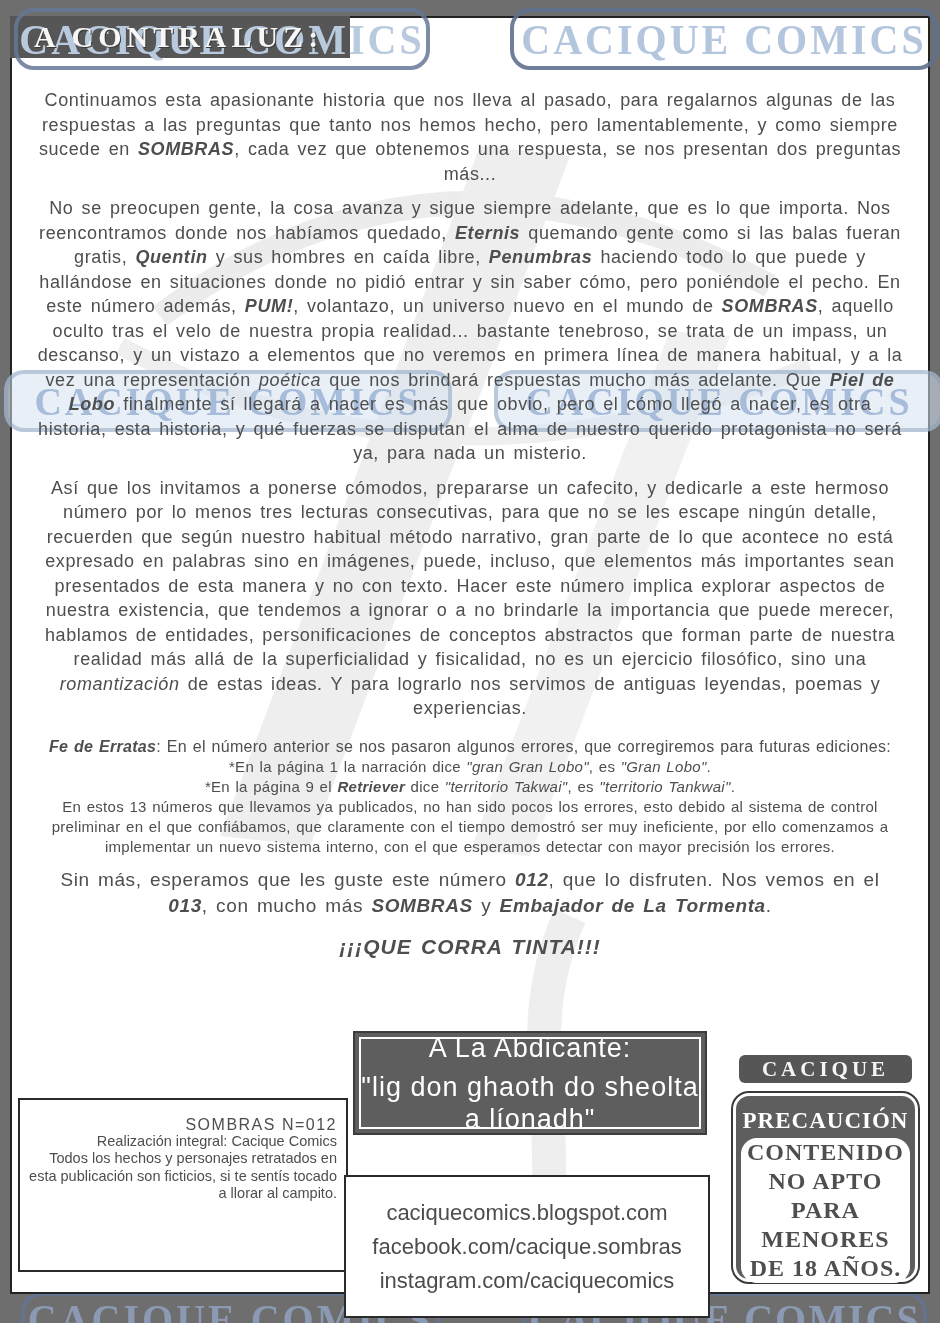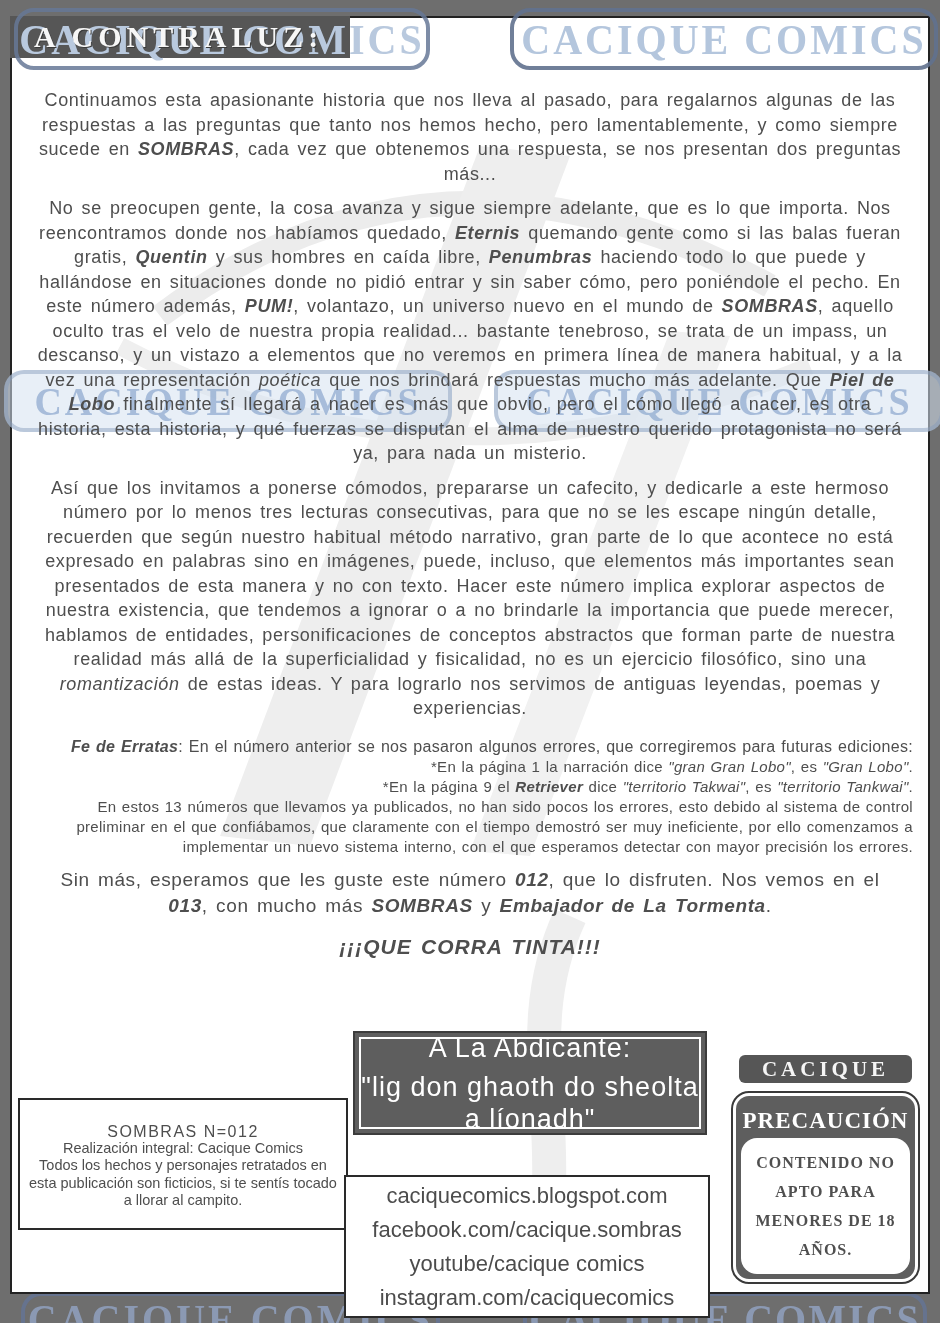--- a/index.html
+++ b/index.html
@@ -29,48 +29,48 @@
   #title-strip{position:absolute;left:10px;top:16px;width:340px;height:42px;background:#565656;z-index:4;}
   #page-title{position:absolute;left:34px;top:20px;z-index:6;color:#f7f7f7;
               font-family:"Liberation Serif",serif;font-weight:700;font-size:30px;letter-spacing:5px;
               text-shadow:1px 1px 0 #3a3a3a;}
   
   #content{position:absolute;left:27px;top:78px;width:886px;z-index:4;color:#4e4e4e;
            text-align:center;font-size:18px;line-height:24.5px;letter-spacing:.6px;word-spacing:2.5px;}
   #content p{margin:10px;}
   .seg-b{font-weight:700;}
   .seg-i{font-style:italic;}
-  #errata{margin-top:16px;text-align:right;font-size:15px;line-height:20px;letter-spacing:.3px;word-spacing:1px;}
+  #errata{margin-top:16px;text-align:center;font-size:15px;line-height:20px;letter-spacing:.3px;word-spacing:1px;}
   #errata .lead{font-size:16px;}
   #signoff{margin-top:14px;font-size:19px;line-height:26px;}
   #shout{margin-top:16px;font-size:21px;font-weight:700;font-style:italic;letter-spacing:1px;}
   
-  #credits-box{position:absolute;left:18px;top:1098px;width:330px;height:132px;background:#fff;
-               border:2px solid #2a2a2a;z-index:4;box-sizing:border-box;padding:23px 9px;
-               color:#4e4e4e;font-size:14.5px;line-height:17.2px;text-align:center;}
+  #credits-box{position:absolute;left:18px;top:1098px;width:330px;height:174px;background:#fff;
+               border:2px solid #2a2a2a;z-index:4;box-sizing:border-box;padding:16px 9px;
+               color:#4e4e4e;font-size:14.5px;line-height:17.2px;text-align:right;}
   #credits-box .credit-head{font-size:16px;letter-spacing:1.5px;}
   #dedication-box{position:absolute;left:353px;top:1031px;width:354px;height:104px;background:#5e5e5e;
                   border:2px solid #3c3c3c;outline:2px solid #fff;outline-offset:-8px;z-index:4;
                   box-sizing:border-box;display:flex;flex-direction:column;align-items:center;justify-content:center;
                   color:#fff;font-size:27px;line-height:32px;letter-spacing:1px;text-align:center;gap:7px;}
   #social-box{position:absolute;left:344px;top:1146px;width:366px;height:143px;background:#fff;
               border:2px solid #2a2a2a;z-index:4;box-sizing:border-box;display:flex;flex-direction:column;
               align-items:center;justify-content:center;color:#4c4c4c;font-size:22px;line-height:34px;text-align:center;margin-top:29px;}
   #brand-bar{position:absolute;left:739px;top:1055px;width:173px;height:28px;background:#565656;z-index:4;
              display:flex;align-items:center;justify-content:center;color:#f5f5f5;
              font-family:"Liberation Serif",serif;font-weight:700;font-size:21px;letter-spacing:4px;border-radius:6px;}
   #warning-badge{position:absolute;left:731px;top:1091px;width:189px;height:193px;z-index:4;box-sizing:border-box;
                  background:#fff;border:2px solid #3a3a3a;border-radius:18px;padding:3px;}
   #warning-inner{width:100%;height:100%;box-sizing:border-box;background:#5e5e5e;border-radius:13px;
                  display:flex;flex-direction:column;}
   #warning-header{color:#fff;font-family:"Liberation Serif",serif;font-weight:700;font-size:23px;
                   letter-spacing:1px;text-align:center;padding:12px 0 4px;}
   #warning-body{flex:1;margin:0 5px 5px;background:#fff;border-radius:16px;display:flex;align-items:center;
                 justify-content:center;text-align:center;font-family:"Liberation Serif",serif;font-weight:700;
-                font-size:16px;line-height:29px;letter-spacing:1px;color:#4f4f4f;padding:0 8px;}
+                font-size:24px;line-height:29px;letter-spacing:1px;color:#4f4f4f;padding:0 8px;}
 </style>
 </head>
 <body>
 
 <div id="page">
 
   <div class="stamp" id="stamp-bl">
       <span>CACIQUE COMICS</span>
     </div>
   <div class="stamp" id="stamp-br">
@@ -126,21 +126,20 @@
   </div>
 
   <div id="dedication-box">
     <div>A La Abdicante:</div>
     <div>"lig don ghaoth do sheolta a líonadh"</div>
   </div>
 
   <div id="social-box">
     <div>caciquecomics.blogspot.com</div>
     <div>facebook.com/cacique.sombras</div>
-    <div>youtube/cacique comics</div>
     <div>instagram.com/caciquecomics</div>
   </div>
 
   <div id="brand-bar">CACIQUE</div>
   <div id="warning-badge">
     <div id="warning-inner">
       <div id="warning-header">PRECAUCIÓN</div>
       <div id="warning-body">CONTENIDO NO APTO PARA MENORES DE 18 AÑOS.</div>
     </div>
   </div>

